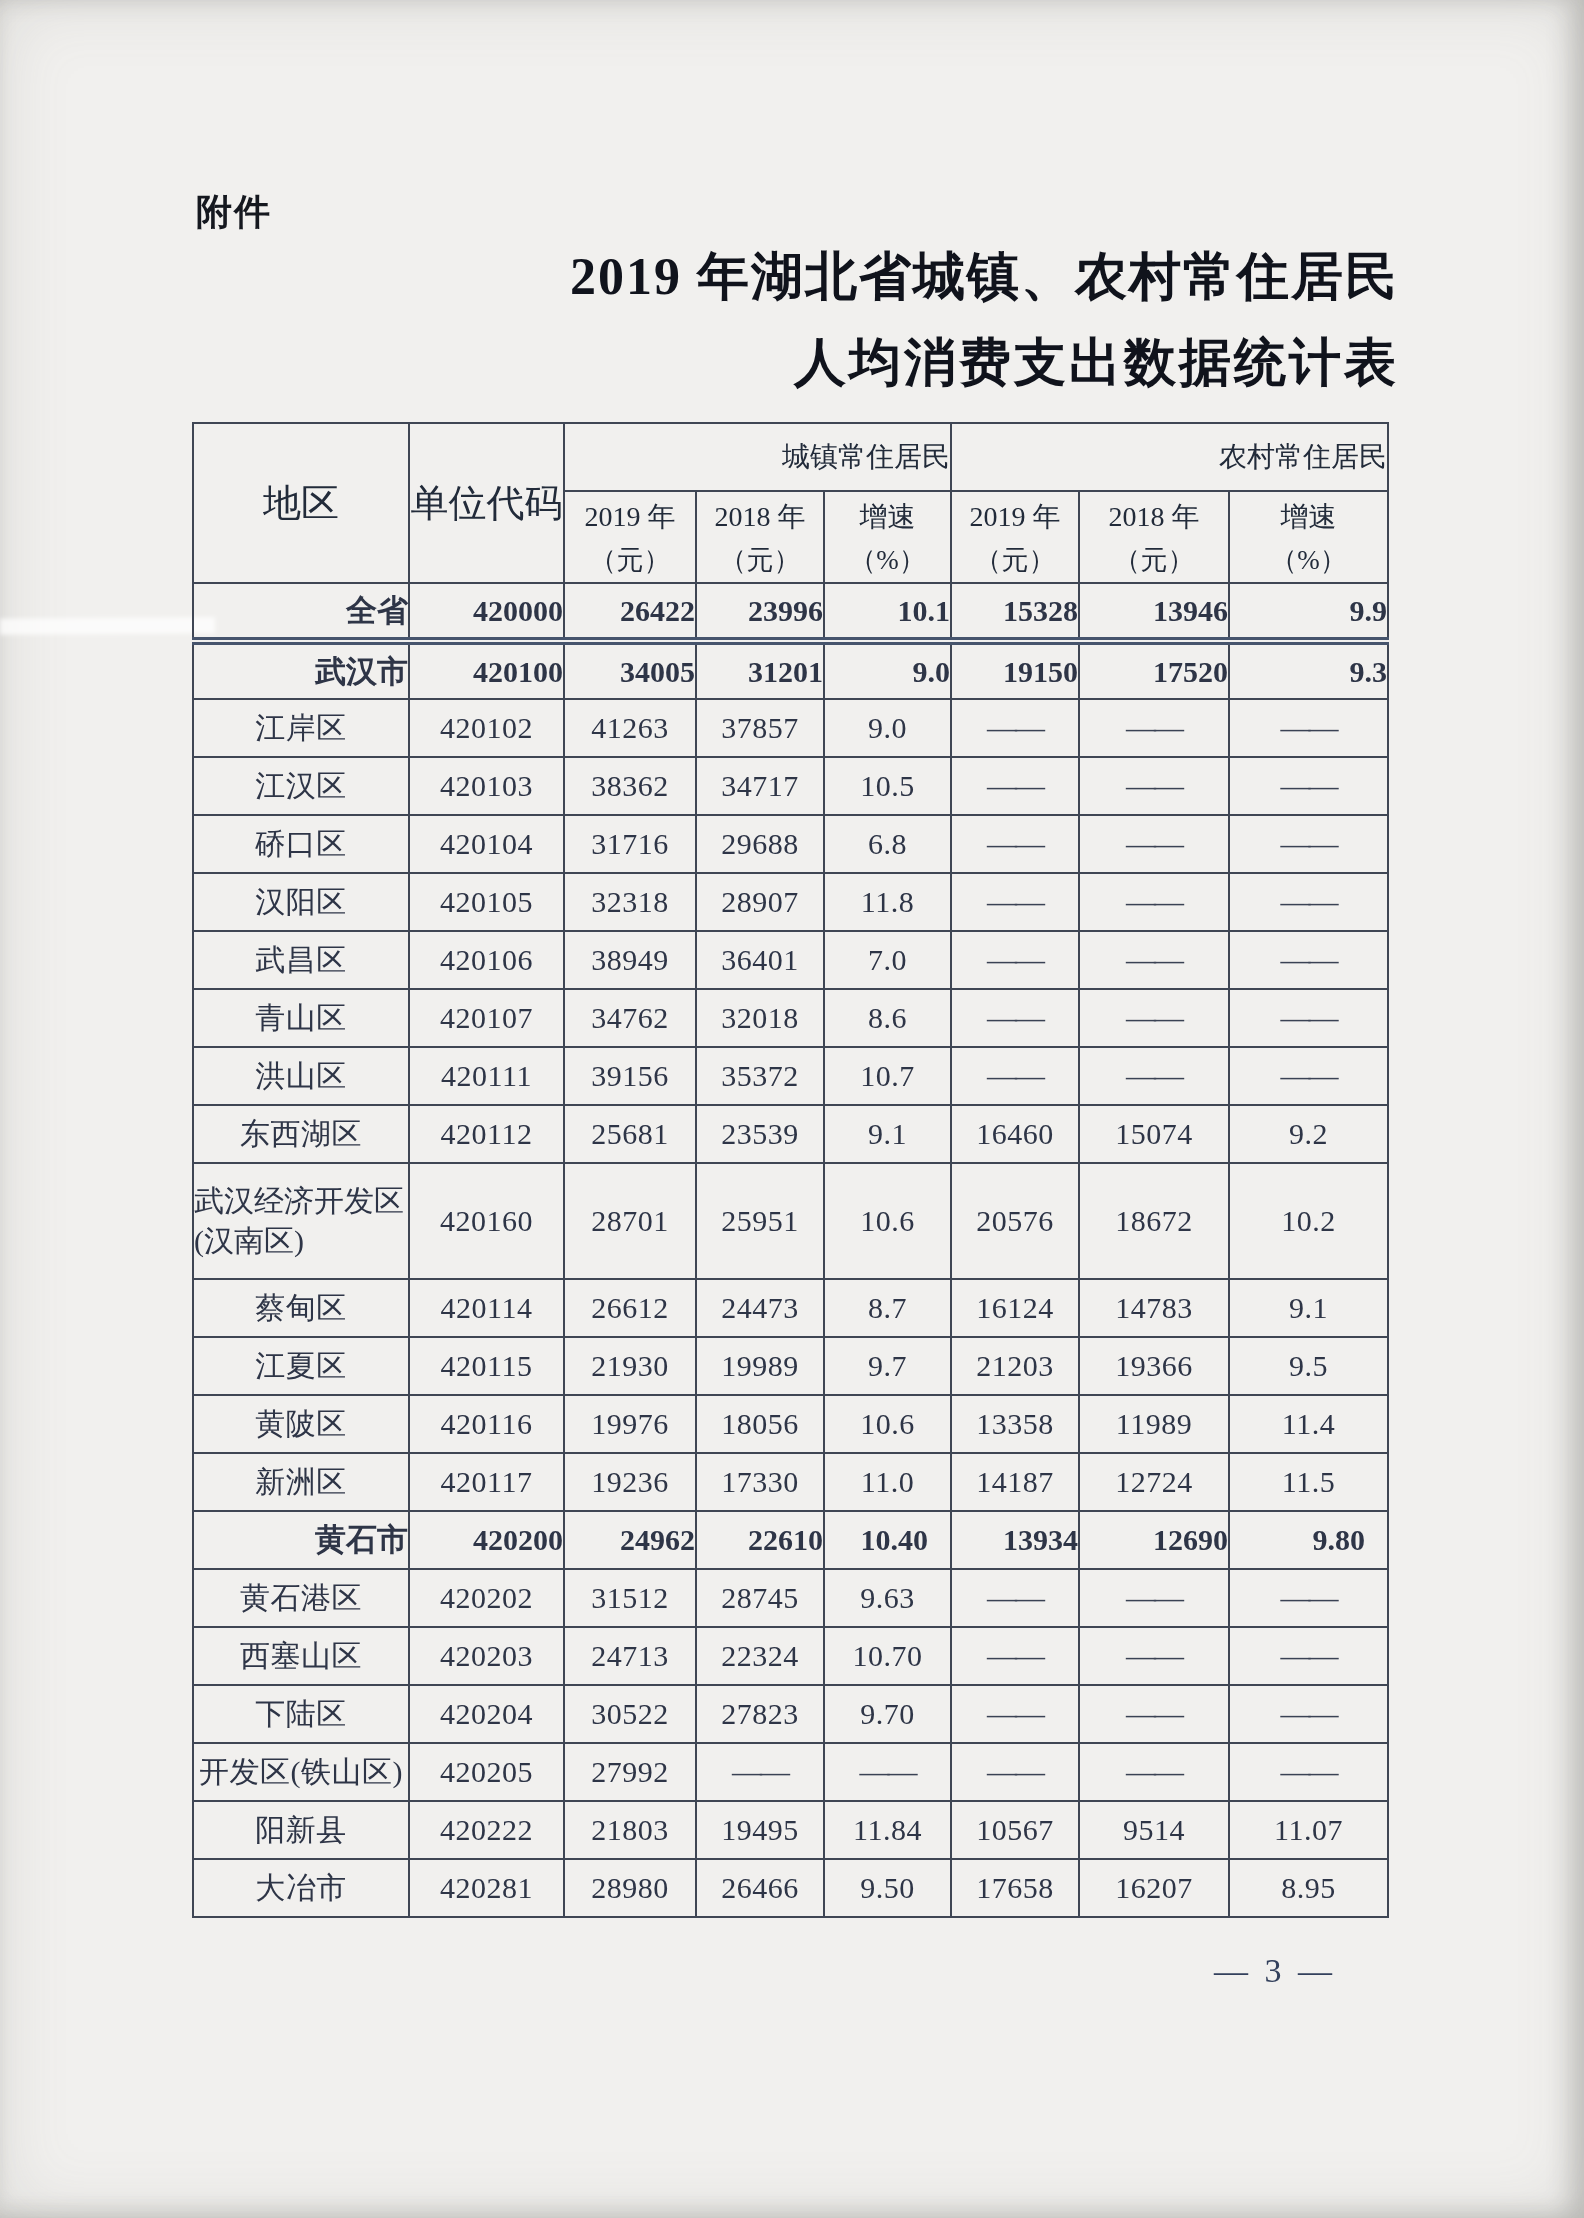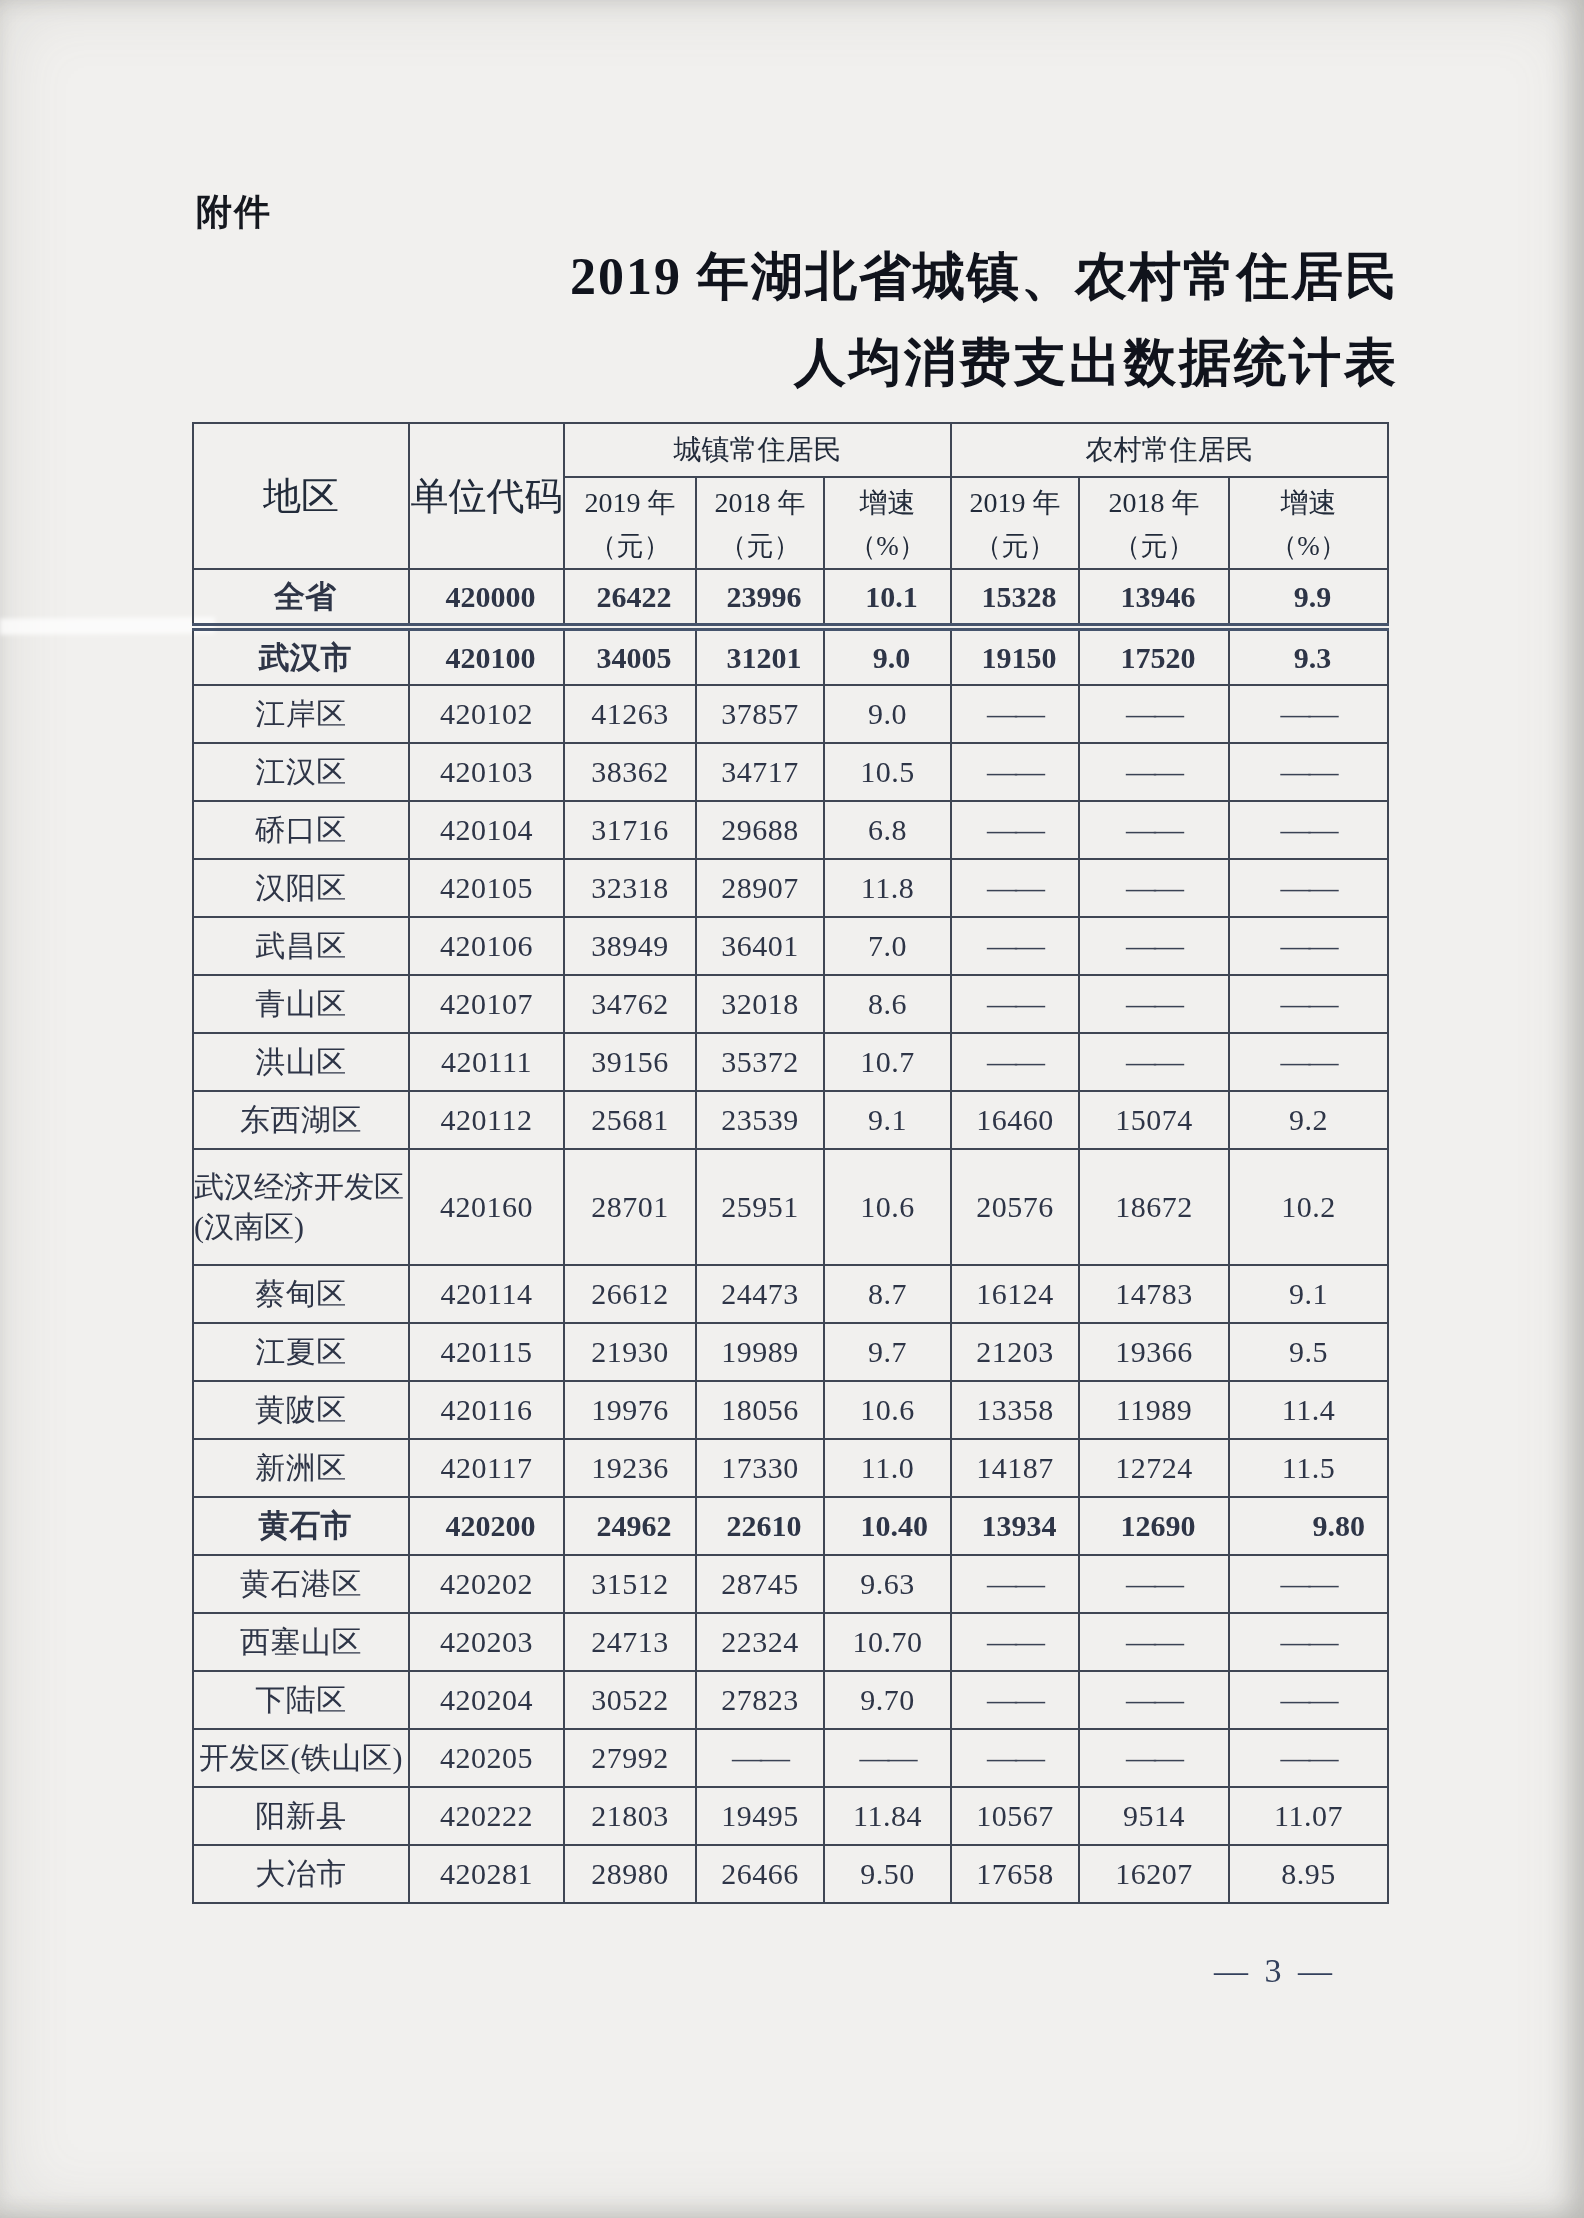--- a/index.html
+++ b/index.html
@@ -45,33 +45,33 @@
   .table-wrap{position:absolute;left:192px;top:422px;width:1195px;}
   table{
     border-collapse:collapse;table-layout:fixed;width:1195px;
     color:var(--table-text);
   }
   th,td{
     border:2.5px solid var(--table-border);
     font-weight:normal;padding:0;overflow:hidden;
   }
   thead th{font-size:28px;color:#222b3a;vertical-align:middle;text-align:center;}
-  .group-th{height:54px;}
+  .group-th{height:68px;text-align:right;}
   .side-th{font-size:38px;}
   .sub-th{height:92px;margin-left:13px;}
   .sub-th .yr{display:block;line-height:46px;font-size:28px;}
   .sub-th .un{display:block;line-height:40px;font-size:27px;}
   tbody td{
     font-size:30px;height:58px;text-align:center;vertical-align:middle;
     letter-spacing:.5px;
   }
   tbody tr.tall td{height:116px;line-height:40px;}
   tbody tr.tall td:first-child{text-align:left;padding-left:0;letter-spacing:0;}
   tbody tr.summary td{
-    font-weight:bold;text-align:center;padding-left:8px;letter-spacing:0;
+    font-weight:bold;text-align:right;padding-left:8px;letter-spacing:0;
   }
   tbody tr.summary td:first-child{font-size:31px;}
   tbody tr.growth-right td:nth-child(5),
   tbody tr.growth-right td:nth-child(8){text-align:right;padding-right:22px;padding-left:0;}
   tbody tr.double-rule td{border-bottom:8px double #46546c;}
   tbody td.dash{letter-spacing:-2px;color:#3a4254;}
   .pagenum{
     position:absolute;left:1185px;top:1952px;width:180px;
     text-align:center;font-size:34px;color:var(--page-number-text);
     letter-spacing:4px;

